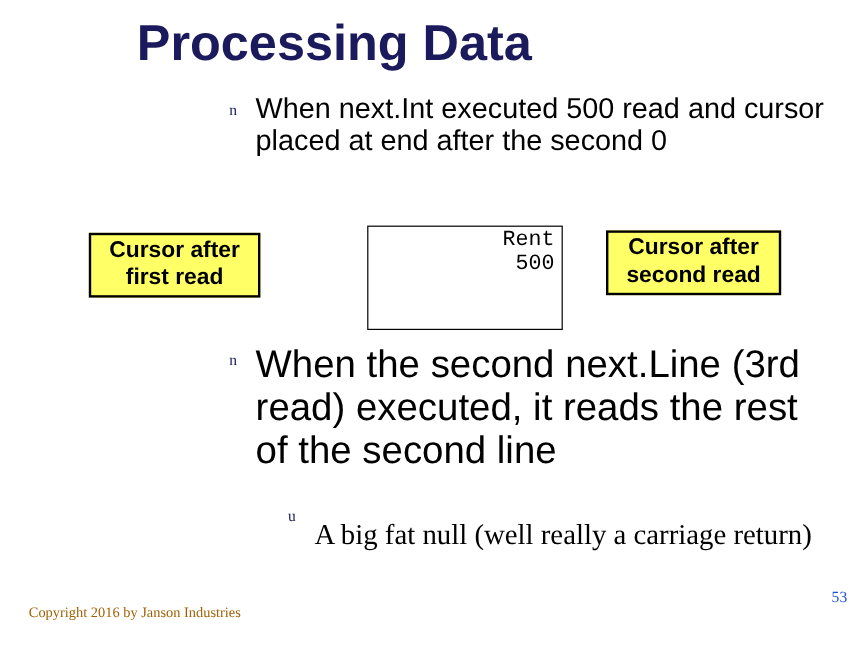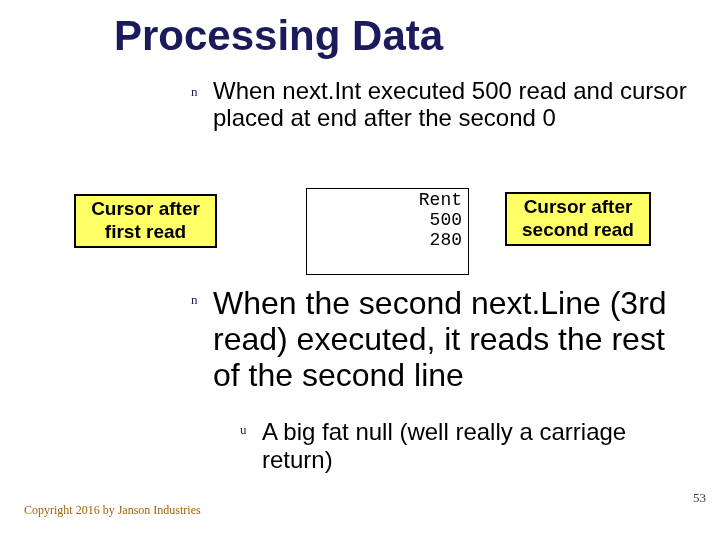--- a/index.html
+++ b/index.html
@@ -54,26 +54,27 @@
     position: absolute;
     top: 286px;
     left: 213px;
     width: 475px;
     font-size: 32px;
     color: #000;
     line-height: 1.12;
   }
   .subbody {
     position: absolute;
-    top: 418px;
+    top: 433px;
     left: 262px;
     width: 430px;
     font-size: 24px;
     color: #000;
     line-height: 1.15;
+    font-family: Liberation Serif, serif;
   }
   .yellow-box {
     position: absolute;
     background: #ffff66;
     border: 2.5px solid #000;
     font-weight: bold;
     font-size: 19px;
     color: #000;
     text-align: center;
     display: flex;
@@ -123,42 +124,41 @@
     font-size: 12px;
     color: #a16207;
     margin-left: 16px;
   }
   .slidenum {
     position: absolute;
     bottom: 22px;
     right: 14px;
     font-family: "Times New Roman", serif;
     font-size: 13px;
-    color: #404040;
+    color: #1d4ed8;
   }
 </style>
 </head>
 <body>
 
 <div class="slide">
 
   <div class="title">Processing Data</div>
 
   <div class="bullet-n b1">n</div>
   <div class="body1">When next.Int executed 500 read and cursor placed at end after the second 0</div>
 
   <div class="yellow-box box-left">
     <span style="white-space:pre-line;">Cursor after
 first read</span>
   </div>
 
   <div class="data-box">
     <span class="data-line">Rent</span>
     <span class="data-line">500</span>
-    <span class="data-line">280</span>
   </div>
 
   <div class="yellow-box box-right">
     <span style="white-space:pre-line;">Cursor after
 second read</span>
   </div>
 
   <div class="bullet-n b2">n</div>
   <div class="body2">When the second next.Line (3rd read) executed, it reads the rest of the second line</div>
 

